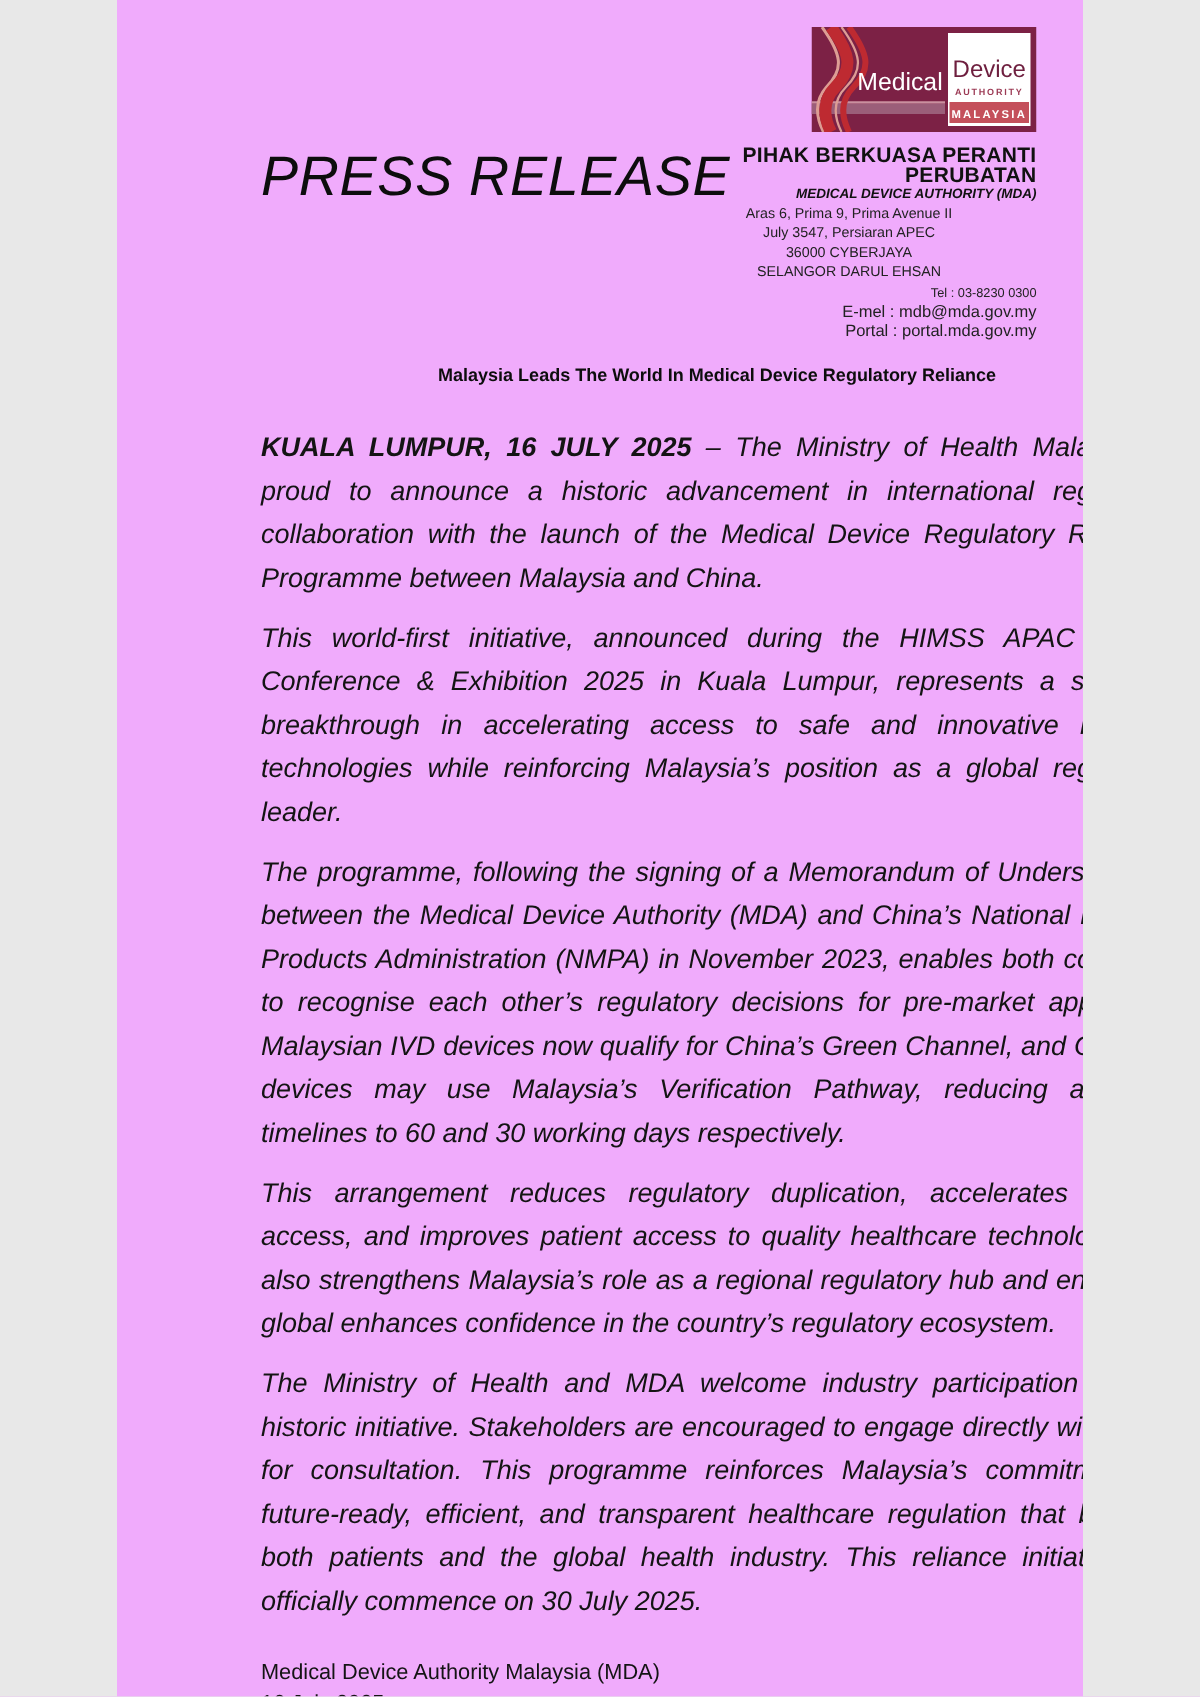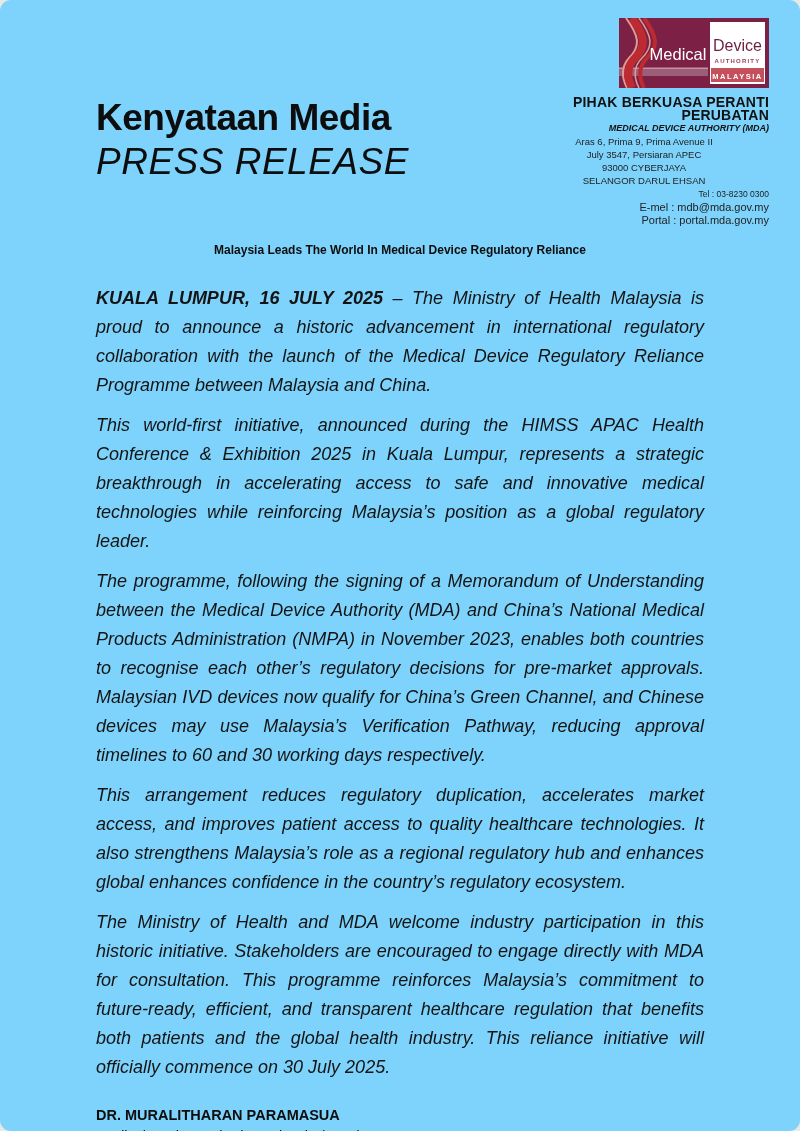--- a/index.html
+++ b/index.html
@@ -1,26 +1,25 @@
 <!DOCTYPE html>
 <html><head>
 <meta charset="utf-8">
 <style>
   html, body { margin: 0; padding: 0; background: #e8e8e8; }
   .page {
     position: relative;
-    width: 800px;
+    width: 644px;
     height: 1131px;
     margin: 0 auto;
-    background: #7dd3fc;
+    background: #f0abfc;
     font-family: "Liberation Sans", sans-serif;
     color: #1b1b1b;
     overflow: hidden;
     box-sizing: border-box;
-    border-radius: 11px;
   }
 
   
   .letterhead {
     position: absolute;
     top: 18px;
     right: 31px;
     width: 250px;
     text-align: right;
   }
@@ -116,41 +115,39 @@
         <text x="118.5" y="33" text-anchor="middle" font-family="Liberation Sans, sans-serif" font-size="16" fill="#6E1F3F">Device</text>
         <text x="118.5" y="45" text-anchor="middle" font-family="Liberation Sans, sans-serif" font-size="6" font-weight="bold" letter-spacing="1.2" fill="#9C3B55">AUTHORITY</text>
         <rect x="92" y="50" width="53" height="14" fill="#C4505B"></rect>
         <text x="118.5" y="60.5" text-anchor="middle" font-family="Liberation Sans, sans-serif" font-size="7.5" font-weight="bold" letter-spacing="1.5" fill="#ffffff">MALAYSIA</text>
       </svg>
     </div>
     <div class="lh-org-ms">PIHAK BERKUASA PERANTI PERUBATAN</div>
     <div class="lh-org-en">MEDICAL DEVICE AUTHORITY (MDA)</div>
     <div class="lh-addr">Aras 6, Prima 9, Prima Avenue II</div>
     <div class="lh-addr">July 3547, Persiaran APEC</div>
-    <div class="lh-addr">93000 CYBERJAYA</div>
+    <div class="lh-addr">36000 CYBERJAYA</div>
     <div class="lh-addr">SELANGOR DARUL EHSAN</div>
     <div class="lh-tel">Tel : 03-8230 0300</div>
     <div class="lh-mail">E-mel : mdb@mda.gov.my</div>
     <div class="lh-mail">Portal : portal.mda.gov.my</div>
   </div>
 
   <div class="masthead">
-    <div class="masthead-line1">Kenyataan Media</div>
     <div class="masthead-line2">PRESS RELEASE</div>
   </div>
 
   <h1 class="headline">Malaysia Leads The World In Medical Device Regulatory Reliance</h1>
 
   <main class="body-text">
     <p><span class="lead-bold">KUALA LUMPUR, 16 JULY 2025</span><span> – The Ministry of Health Malaysia is proud to announce a historic advancement in international regulatory collaboration with the launch of the Medical Device Regulatory Reliance Programme between Malaysia and China.</span></p>
     <p>This world-first initiative, announced during the HIMSS APAC Health Conference &amp; Exhibition 2025 in Kuala Lumpur, represents a strategic breakthrough in accelerating access to safe and innovative medical technologies while reinforcing Malaysia’s position as a global regulatory leader.</p>
     <p>The programme, following the signing of a Memorandum of Understanding between the Medical Device Authority (MDA) and China’s National Medical Products Administration (NMPA) in November 2023, enables both countries to recognise each other’s regulatory decisions for pre-market approvals. Malaysian IVD devices now qualify for China’s Green Channel, and Chinese devices may use Malaysia’s Verification Pathway, reducing approval timelines to 60 and 30 working days respectively.</p>
     <p>This arrangement reduces regulatory duplication, accelerates market access, and improves patient access to quality healthcare technologies. It also strengthens Malaysia’s role as a regional regulatory hub and enhances global enhances confidence in the country’s regulatory ecosystem.</p>
     <p>The Ministry of Health and MDA welcome industry participation in this historic initiative. Stakeholders are encouraged to engage directly with MDA for consultation. This programme reinforces Malaysia’s commitment to future-ready, efficient, and transparent healthcare regulation that benefits both patients and the global health industry. This reliance initiative will officially commence on 30 July 2025.</p>
 
     <div class="signature">
-      <div class="sig-name">DR. MURALITHARAN PARAMASUA</div>
       <div class="sig-line">Medical Device Authority Malaysia (MDA)</div>
       <div class="sig-line">16 July 2025</div>
     </div>
   </main>
 
 </div>
 
 </body></html>

